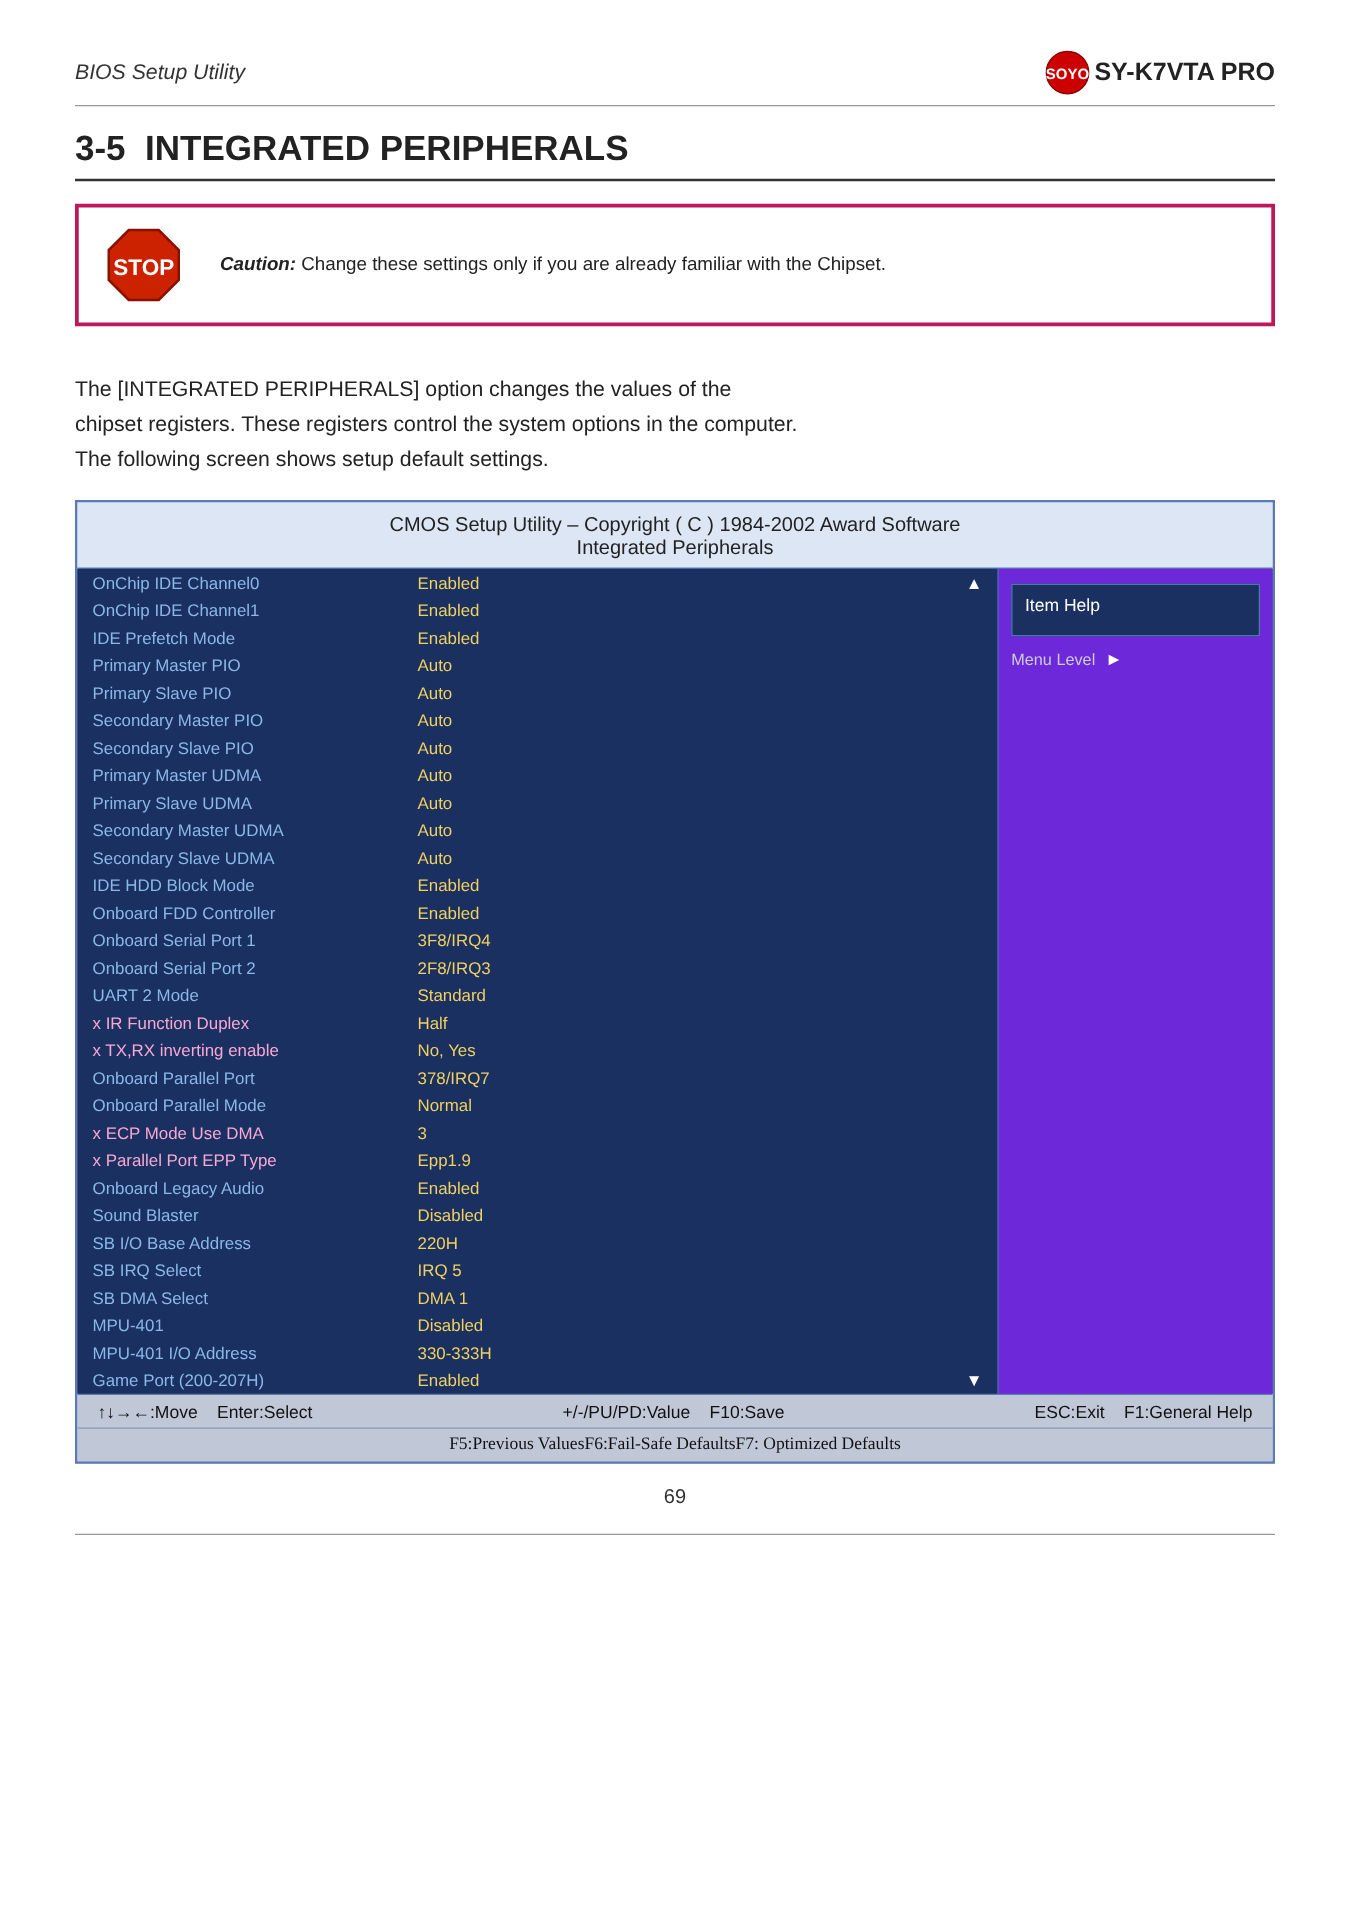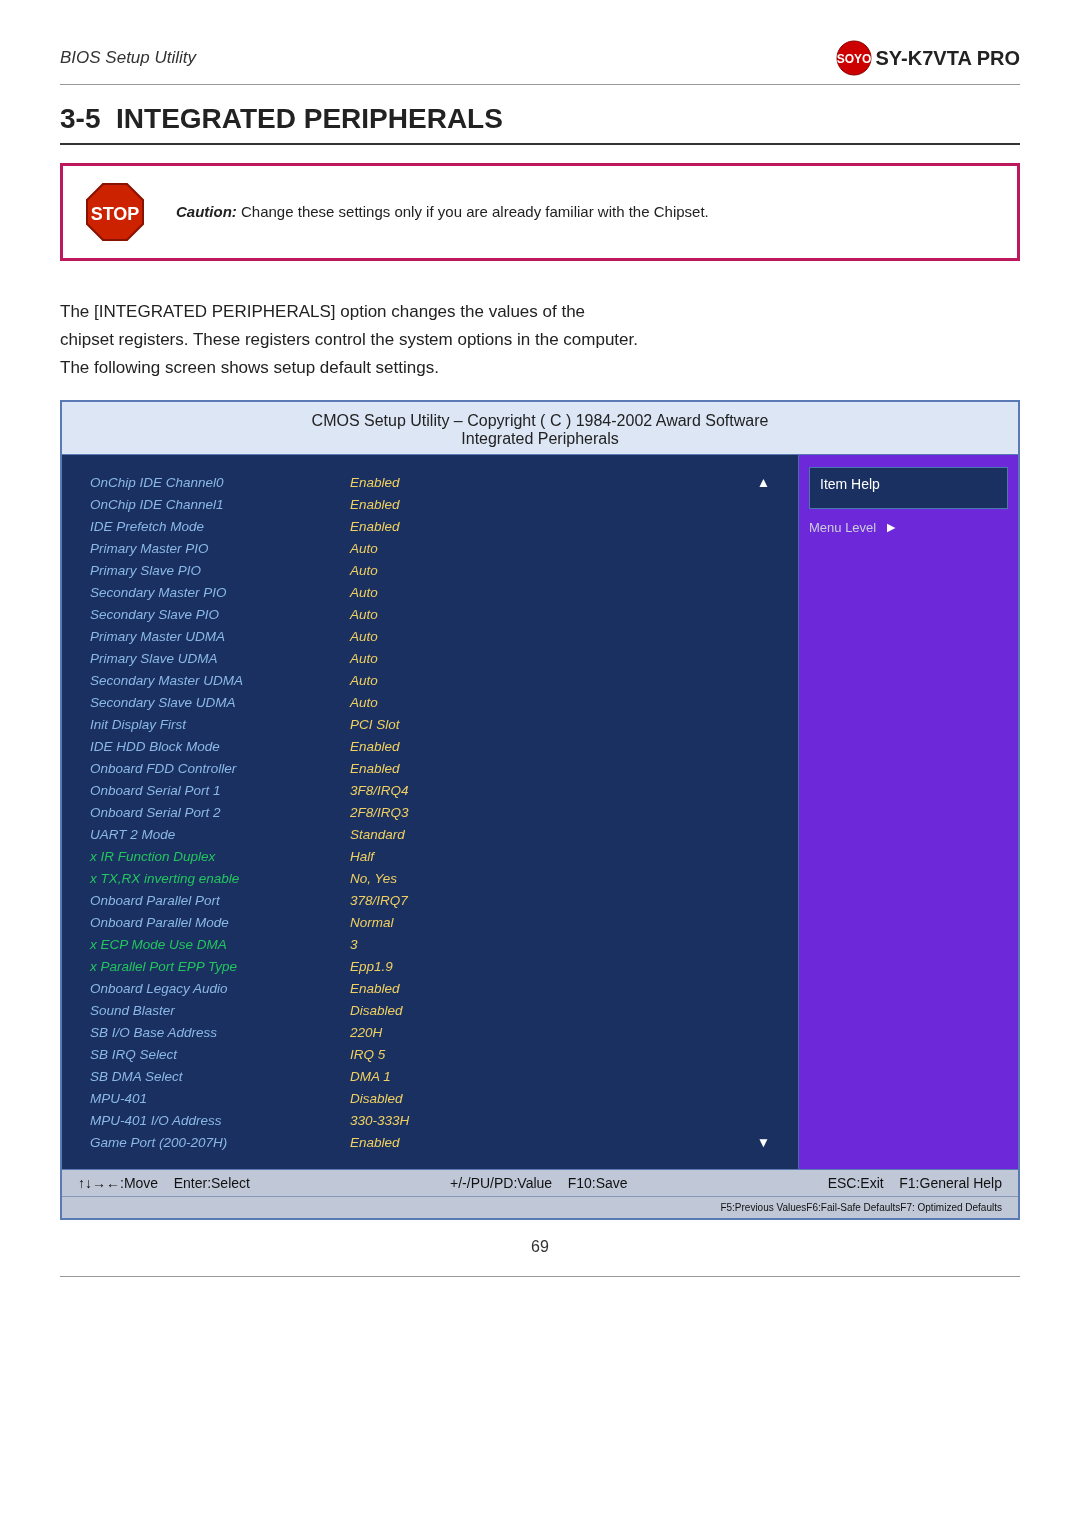--- a/index.html
+++ b/index.html
@@ -88,24 +88,23 @@
       border-bottom: 1px solid #5a7ab5;
     }
 
     .cmos-body {
       display: flex;
       background: #1a3060;
     }
 
     .cmos-left {
       flex: 1;
-      padding: 16px;
+      padding: 0;
       background: #1a3060;
       overflow: hidden;
-      font-style: italic;
     }
 
     .cmos-right {
       width: 220px;
       background: #6d28d9;
       border-left: 1px solid #4a6aaa;
       padding: 12px 10px;
       color: #cce;
       font-size: 14px;
     }
@@ -140,21 +139,21 @@
       padding: 2px 12px;
       font-size: 13.5px;
       min-height: 22px;
     }
     .setting-label {
       color: #8ab8e8;
       flex: 0 0 260px;
       min-width: 0;
     }
     .setting-label.inactive {
-      color: #22c55e;
+      color: #f9a8d4;
     }
     .setting-value {
       color: #f0d060;
       flex: 1;
     }
     .scroll-indicator {
       color: #fff;
       margin-left: 4px;
     }
 
@@ -165,24 +164,25 @@
     .footer-row1 {
       display: flex;
       justify-content: space-between;
       padding: 5px 16px;
       font-size: 14px;
       color: #111;
       border-bottom: 1px solid #8898b8;
     }
     .footer-row2 {
       display: flex;
-      justify-content: flex-end;
+      justify-content: center;
       padding: 5px 16px;
-      font-size: 10px;
+      font-size: 14px;
       color: #111;
+      font-family: Liberation Serif, serif;
     }
 
     .page-number {
       text-align: center;
       font-size: 16px;
       margin-top: 18px;
       color: #333;
     }
 
     .bottom-line {
@@ -274,24 +274,20 @@
           <span class="setting-label">Primary Slave     UDMA</span>
           <span class="setting-value">Auto</span>
         </div>
         <div class="setting-row">
           <span class="setting-label">Secondary Master UDMA</span>
           <span class="setting-value">Auto</span>
         </div>
         <div class="setting-row">
           <span class="setting-label">Secondary Slave  UDMA</span>
           <span class="setting-value">Auto</span>
-        </div>
-        <div class="setting-row">
-          <span class="setting-label">Init Display First</span>
-          <span class="setting-value">PCI Slot</span>
         </div>
         <div class="setting-row">
           <span class="setting-label">IDE HDD Block Mode</span>
           <span class="setting-value">Enabled</span>
         </div>
         <div class="setting-row">
           <span class="setting-label">Onboard FDD Controller</span>
           <span class="setting-value">Enabled</span>
         </div>
         <div class="setting-row">

